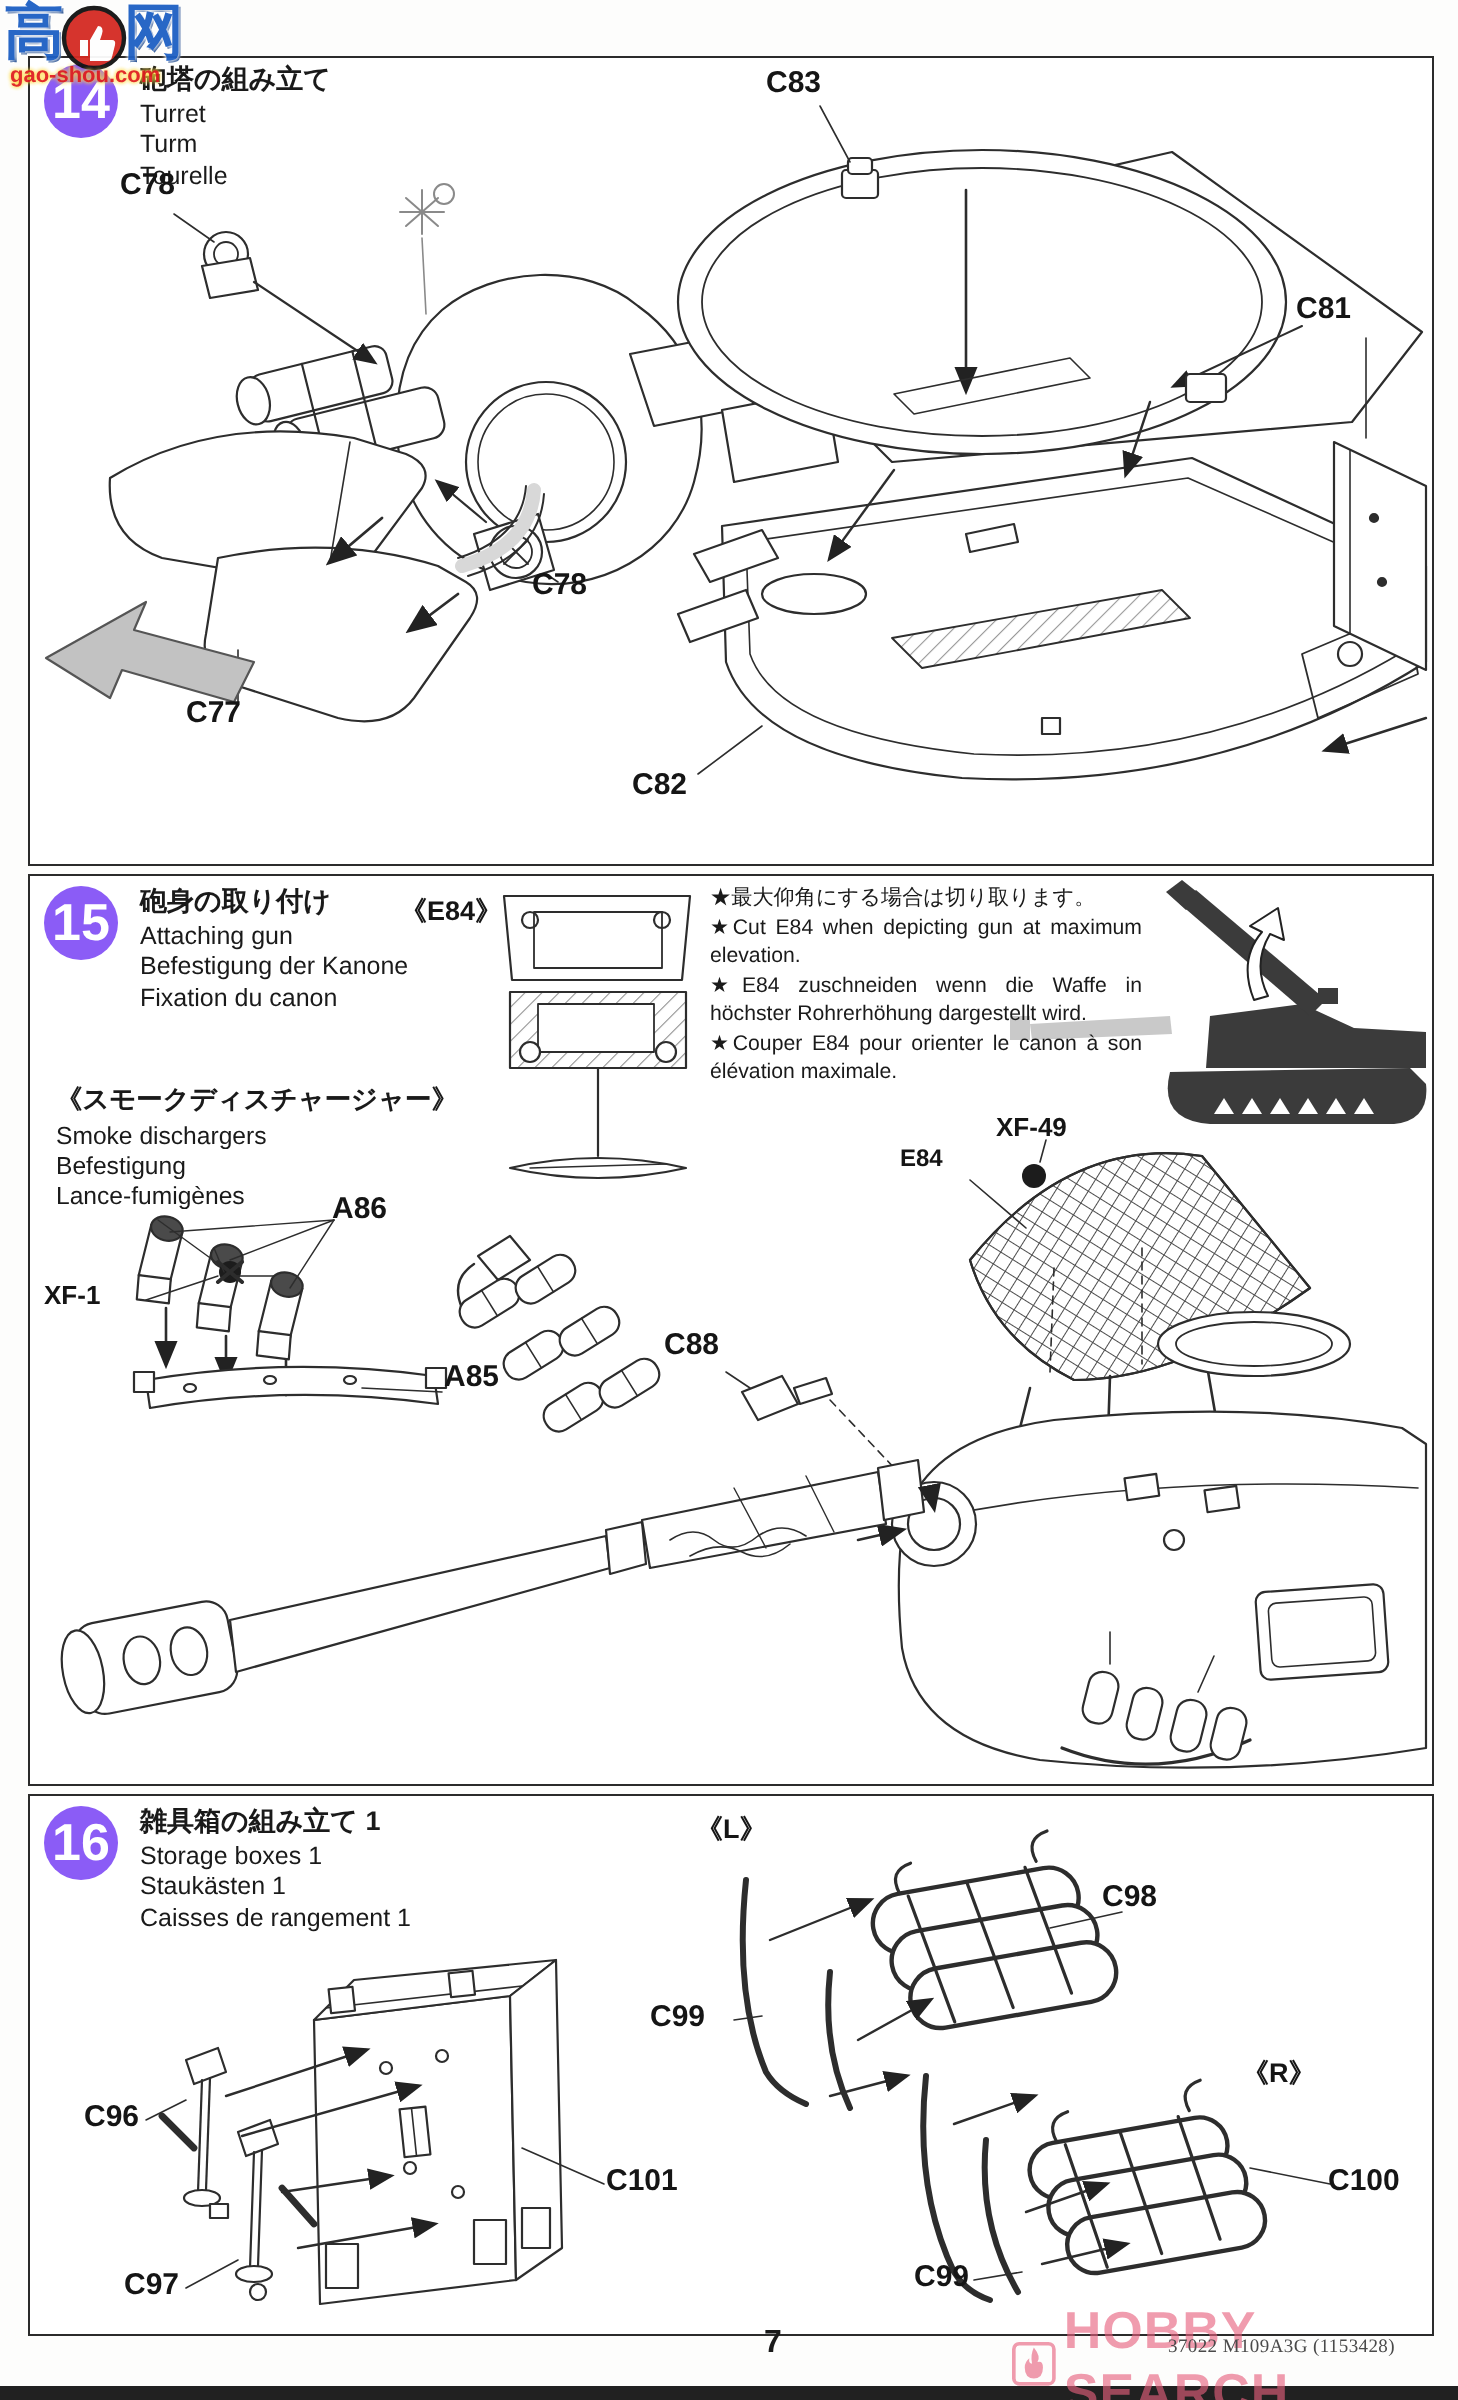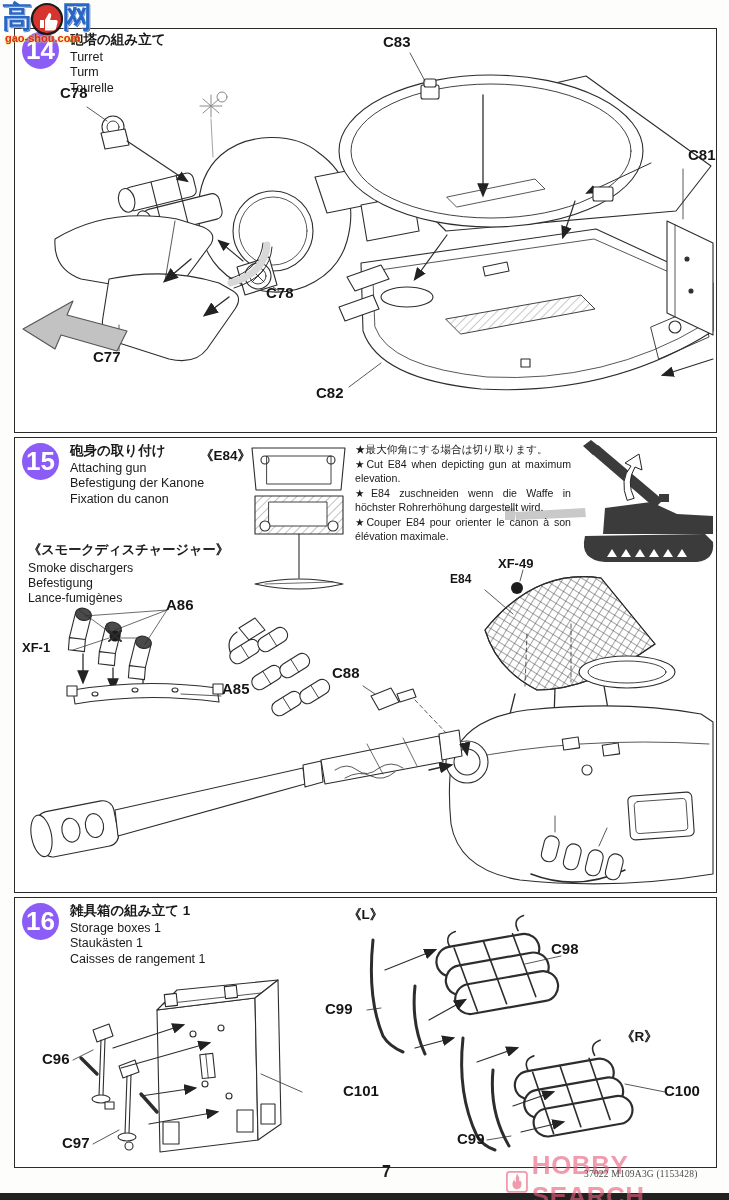--- a/index.html
+++ b/index.html
@@ -150,21 +150,21 @@
     <div class="step-num">14</div>
     <div class="titles">
       <div class="t0">砲塔の組み立て</div>
       <div>Turret</div>
       <div>Turm</div>
       <div>Tourelle</div>
     </div>
   </div>
   <div class="plabel" style="left:60px;top:84px;">C78</div>
   <div class="plabel" style="left:383px;top:33px;">C83</div>
-  <div class="plabel" style="left:688px;top:146px;">C81</div>
+  <div class="plabel" style="left:648px;top:146px;">C81</div>
   <div class="plabel" style="left:266px;top:284px;">C78</div>
   <div class="plabel" style="left:93px;top:348px;">C77</div>
   <div class="plabel" style="left:316px;top:384px;">C82</div>
 
   <div class="box" style="left:14px;top:437px;width:701px;height:454px;">
     <svg class="dia" width="701" height="454" viewBox="0 0 701 454">
       <defs>
         <marker id="m15" markerWidth="11" markerHeight="9" refX="9" refY="4.5" orient="auto">
           <path d="M0,0L11,4.5L0,9Z" fill="#222"></path>
         </marker>
@@ -478,21 +478,21 @@
       <div class="t0">雑具箱の組み立て 1</div>
       <div>Storage boxes 1</div>
       <div>Staukästen 1</div>
       <div>Caisses de rangement 1</div>
     </div>
   </div>
   <div class="tag" style="left:348px;top:906px;">《L》</div>
   <div class="tag" style="left:621px;top:1028px;">《R》</div>
   <div class="plabel" style="left:42px;top:1050px;">C96</div>
   <div class="plabel" style="left:62px;top:1134px;">C97</div>
-  <div class="plabel" style="left:303px;top:1082px;margin-left:40px;">C101</div>
+  <div class="plabel" style="left:303px;top:1082px;">C101</div>
   <div class="plabel" style="left:551px;top:940px;">C98</div>
   <div class="plabel" style="left:325px;top:1000px;">C99</div>
   <div class="plabel" style="left:664px;top:1082px;">C100</div>
   <div class="plabel" style="left:457px;top:1130px;">C99</div>
 
   <div class="wm-tl">
     <span class="wm-cn">高</span>
     <span class="wm-badge">
       <svg width="34" height="34" viewBox="0 0 34 34">
         <circle cx="17" cy="17" r="15" fill="#d42a22" stroke="#111" stroke-width="2.2"></circle>

